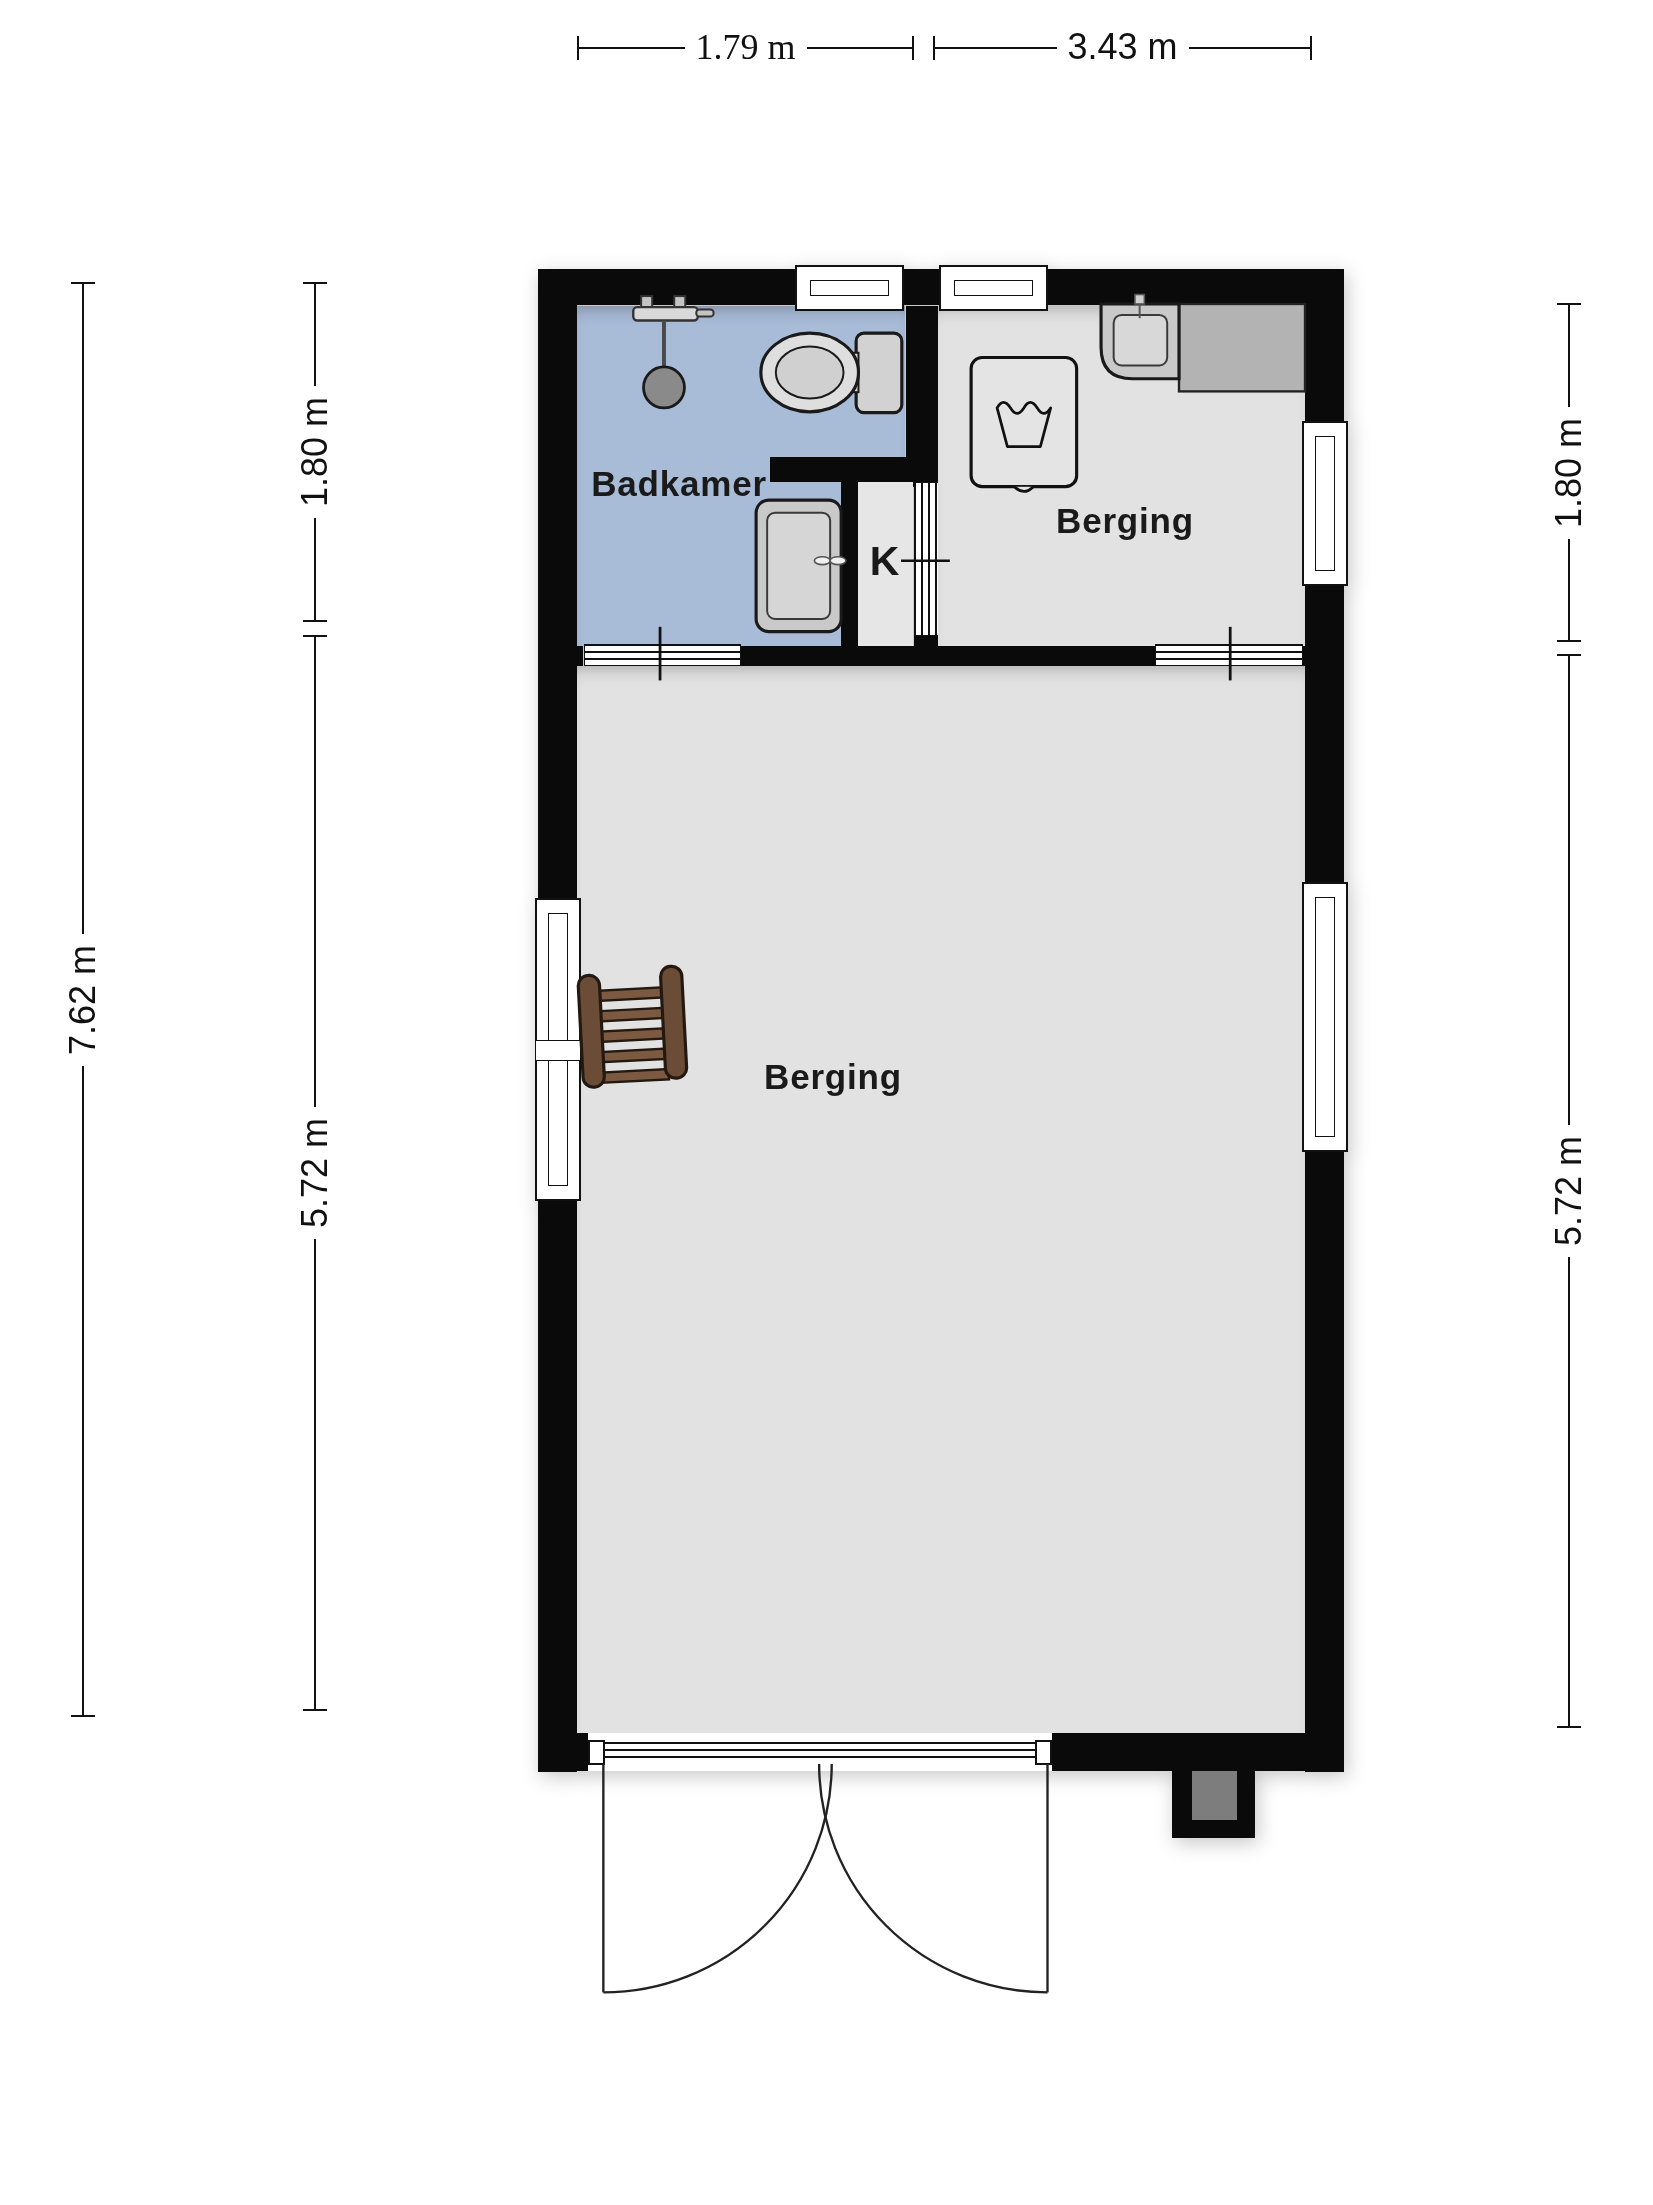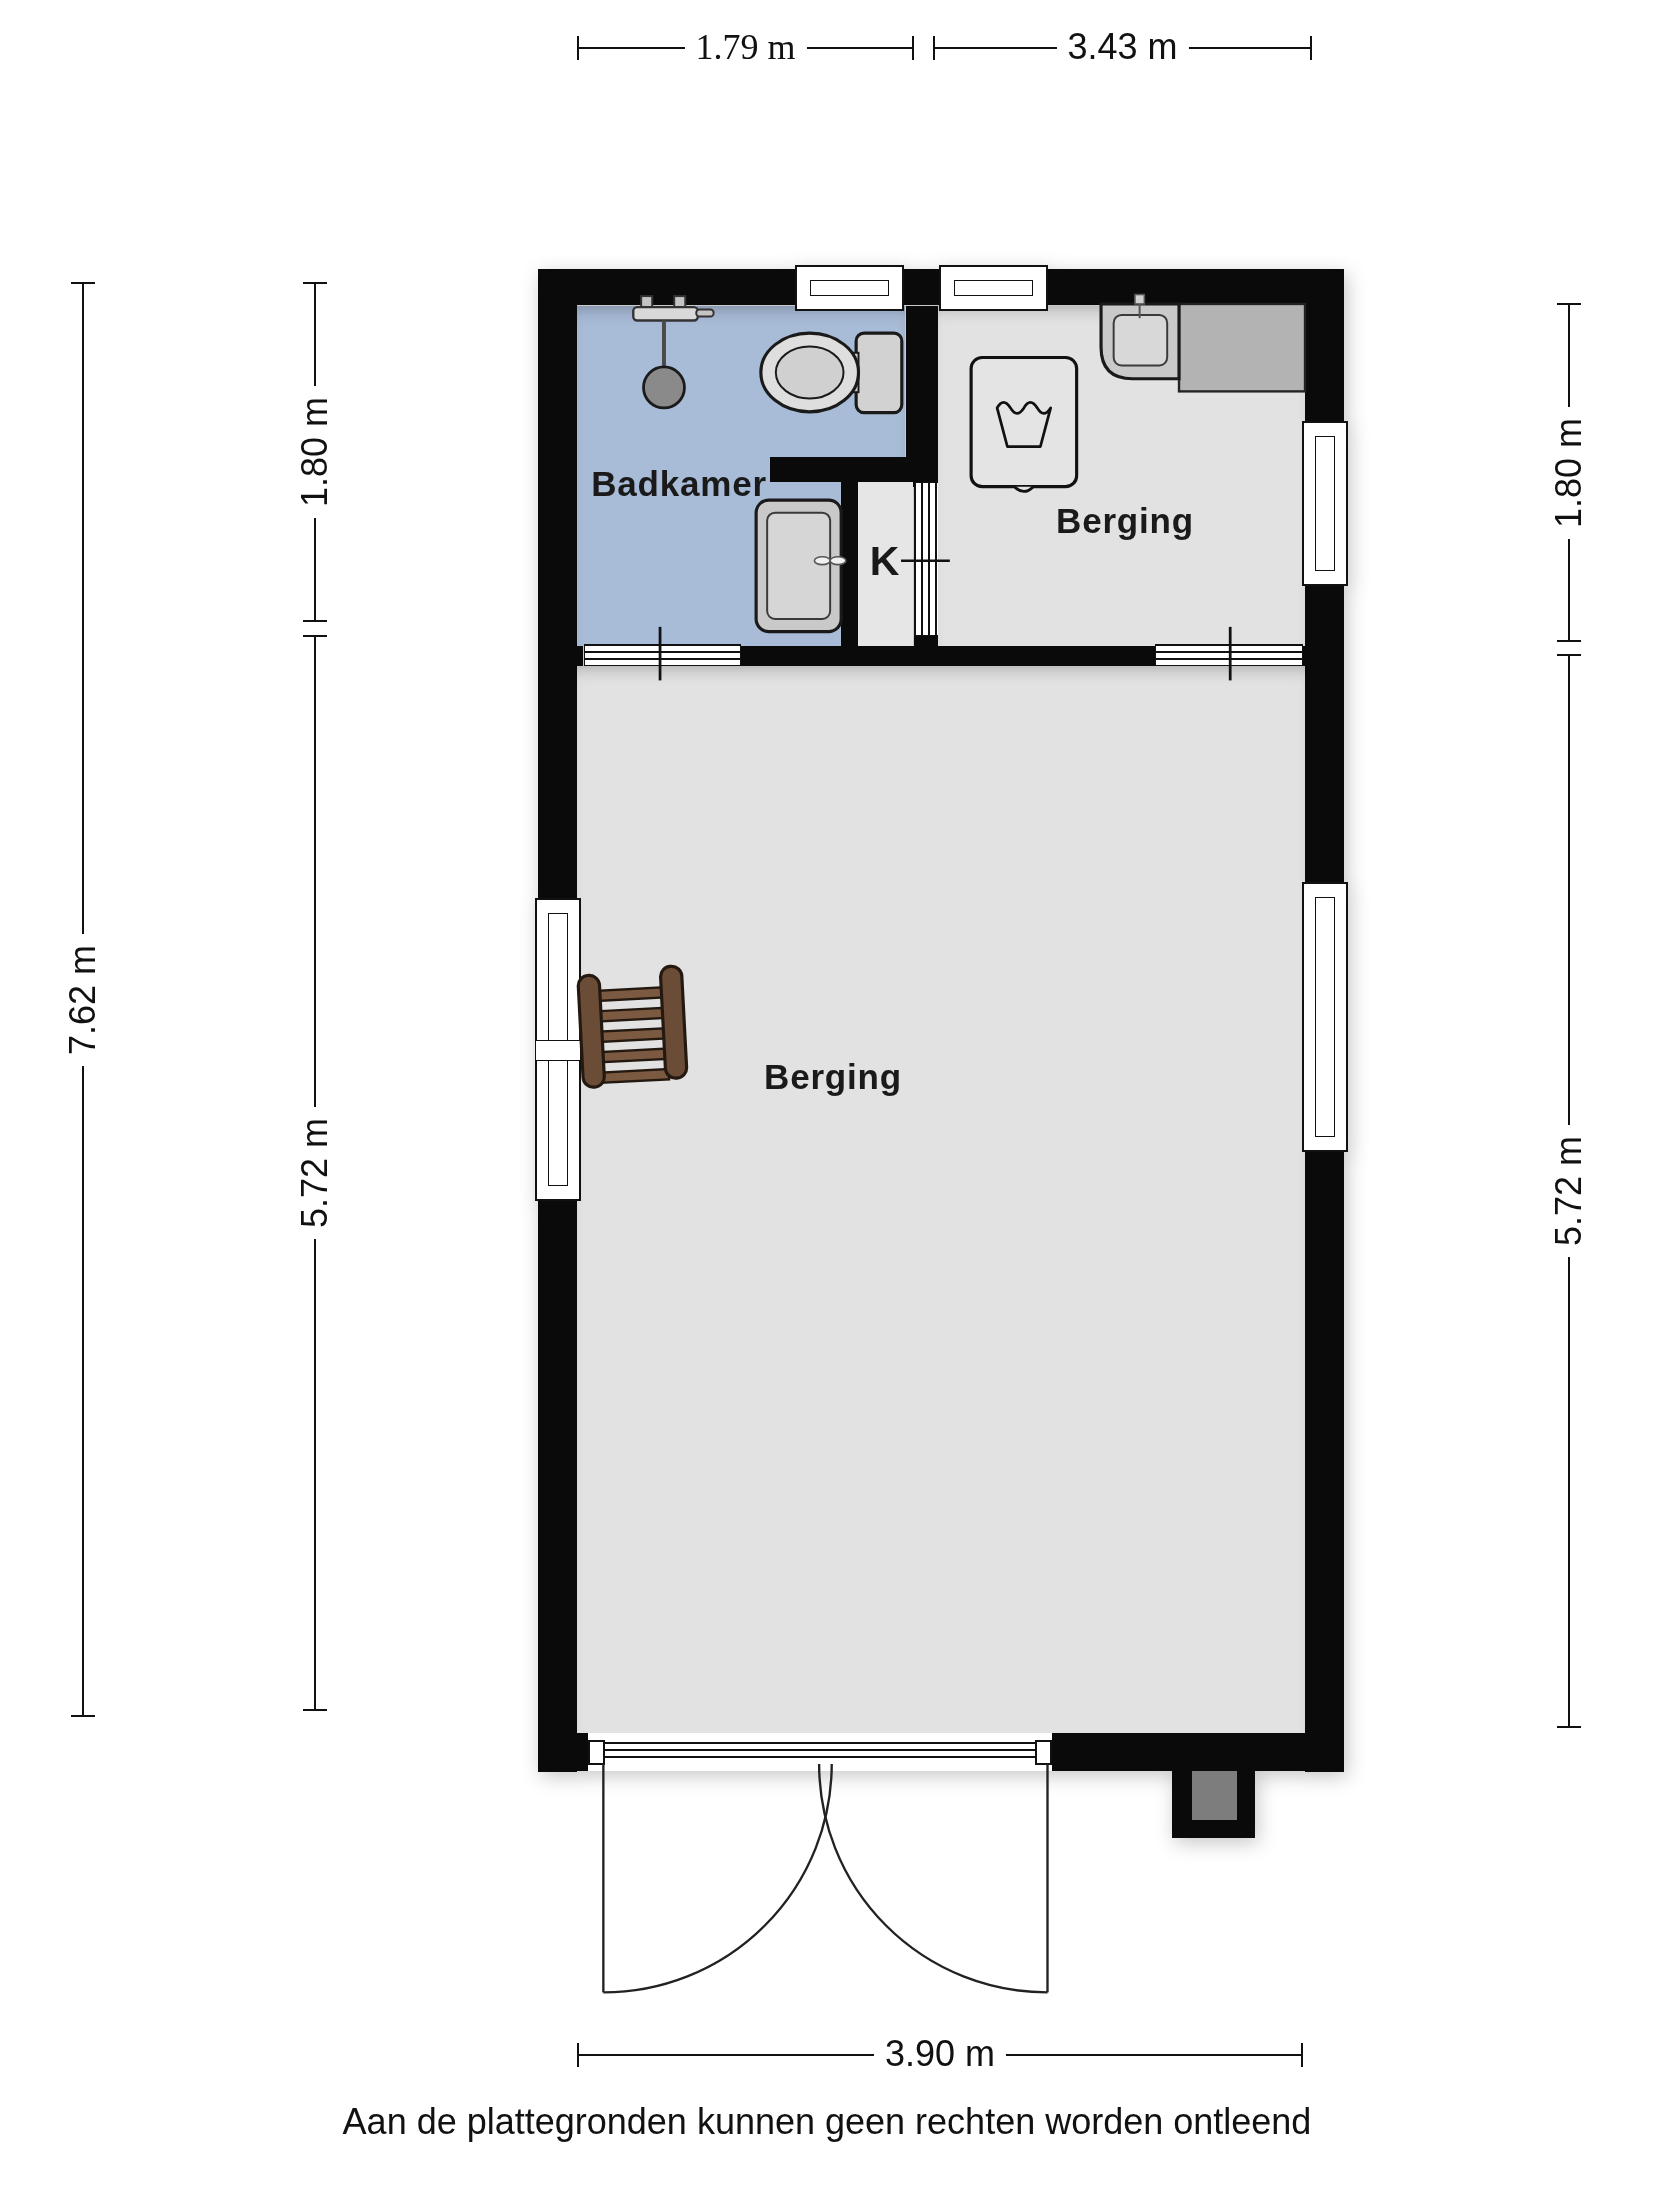--- a/index.html
+++ b/index.html
@@ -53,26 +53,20 @@
     <div class="dh-tick start"></div>
     <div class="dh-tick end"></div>
     <span class="dim-label">1.79 m</span>
   </div>
   <div class="dim-h" style="left:933px;top:36px;width:379px;">
     <div class="dh-line"></div>
     <div class="dh-tick start"></div>
     <div class="dh-tick end"></div>
     <span class="dim-label">3.43 m</span>
   </div>
-  <div class="dim-h" style="left:577px;top:2043px;width:726px;">
-    <div class="dh-line"></div>
-    <div class="dh-tick start"></div>
-    <div class="dh-tick end"></div>
-    <span class="dim-label">3.90 m</span>
-  </div>
 
   <div class="dim-v" style="left:71px;top:282px;height:1435px;">
     <div class="dv-line"></div>
     <div class="dv-tick start"></div>
     <div class="dv-tick end"></div>
     <span class="dim-label">7.62 m</span>
   </div>
   <div class="dim-v" style="left:303px;top:282px;height:340px;">
     <div class="dv-line"></div>
     <div class="dv-tick start"></div>
@@ -213,16 +207,15 @@
       <line x1="1330" y1="2240" x2="1330" y2="2530" stroke="#222" stroke-width="3"></line>
       <path d="M1330,2530 A290,290 0 0 1 1040,2240" fill="none" stroke="#222" stroke-width="3"></path>
     </g>
   </svg>
 
   <span class="room-label" style="left:679px;top:484px;">Badkamer</span>
   <span class="room-label" style="left:1125px;top:521px;">Berging</span>
   <span class="room-label" style="left:833px;top:1077px;">Berging</span>
   <span class="room-label k-label" style="left:885px;top:561px;">K</span>
 
-  <div class="footer-line" style="top:2101px;">Aan de plattegronden kunnen geen rechten worden ontleend</div>
 
 </div>
 
 
 </body></html>

